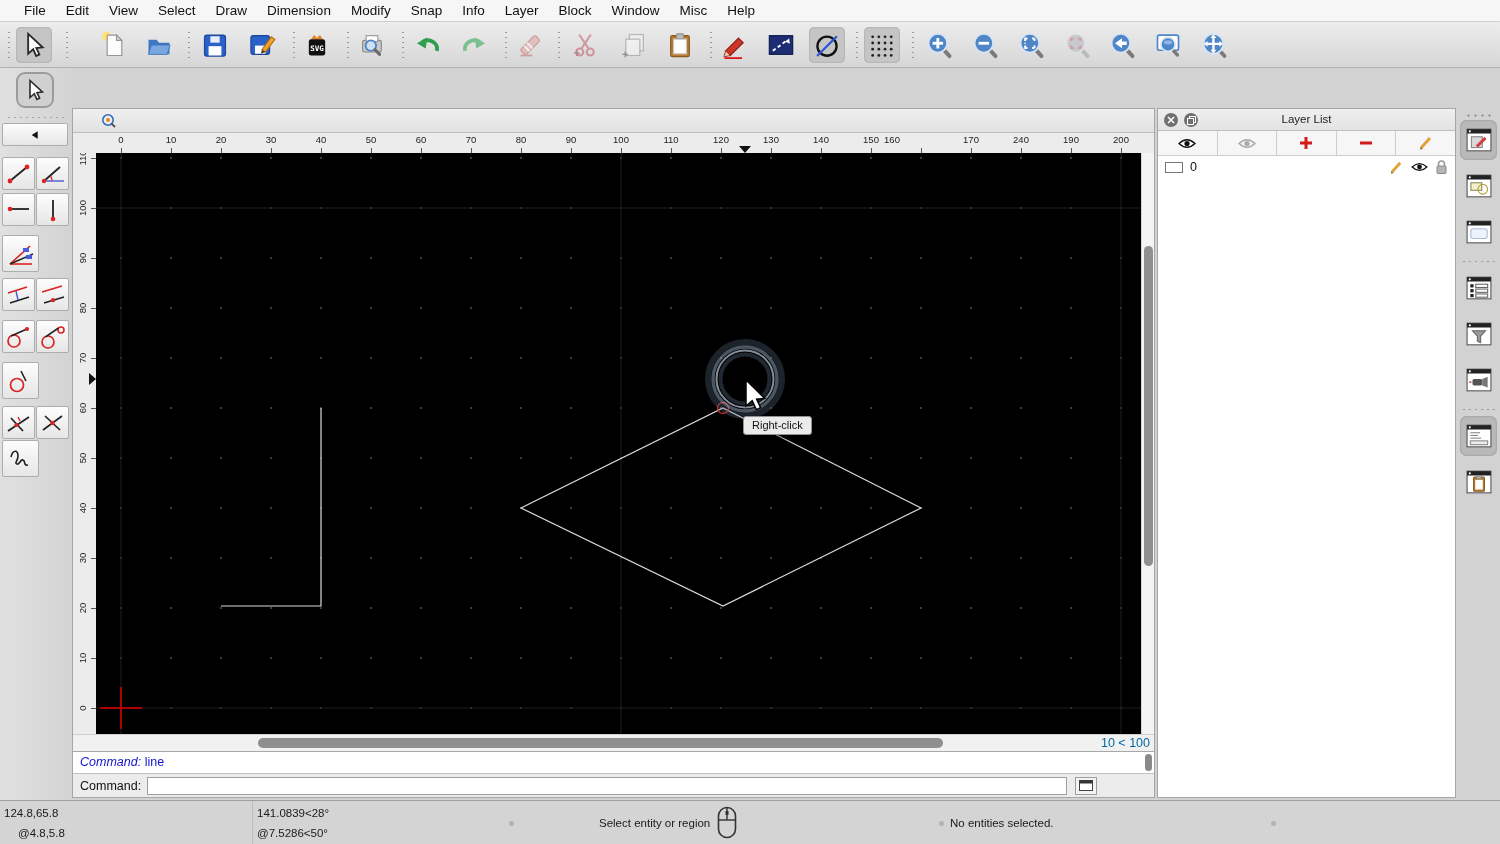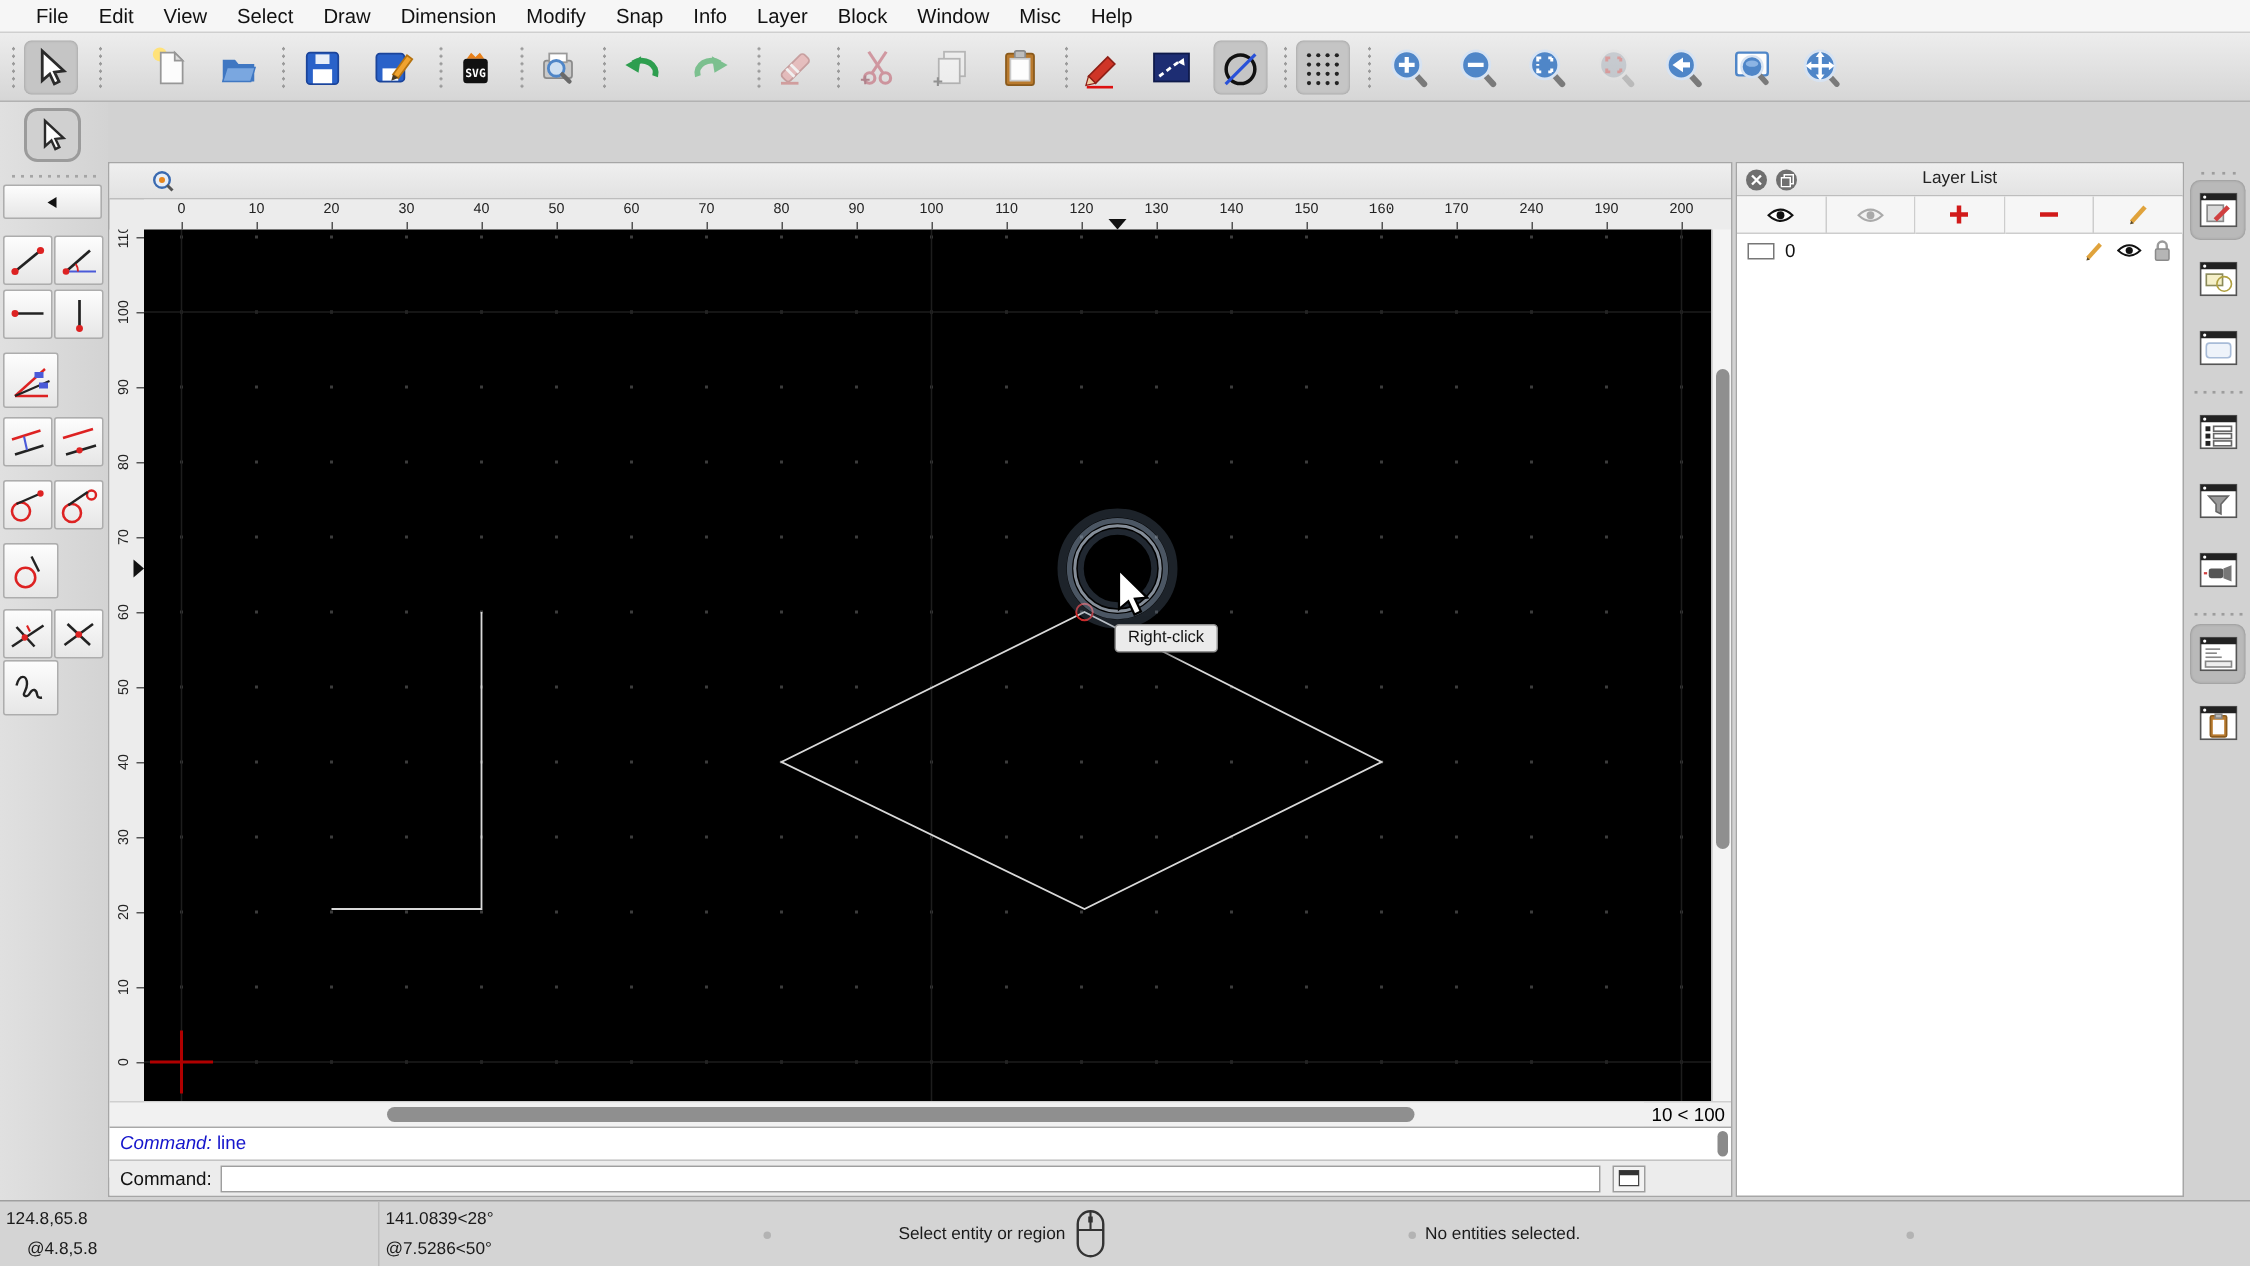--- a/index.html
+++ b/index.html
@@ -57,21 +57,21 @@
             background-image:radial-gradient(circle 1.2px at 1px 1px,#3c3c3c 98%,transparent);
             background-size:50px 50px; background-position:24px 4px; overflow:hidden; }
   #canvas svg { position:absolute; left:0; top:0; }
   #tooltip { position:absolute; background:#ebebeb; border:1px solid #919191; border-radius:3px;
              box-shadow:0 3px 7px rgba(0,0,0,.45); font-size:11px; color:#111; padding:2px 8px 3px; white-space:nowrap; }
   #v-scrollbar { left:1068px; top:44px; width:13px; height:581px; background:#f4f4f4; border-left:1px solid #d5d5d5; }
   #v-thumb { position:absolute; left:2px; top:93px; width:9px; height:320px; background:#8f8f8f; border-radius:5px; }
   #h-scrollrow { left:0; top:625px; width:1081px; height:17px; background:#f1f1f1; border-top:1px solid #cfcfcf; }
   #h-track { position:absolute; left:23px; top:0; width:1000px; height:16px; background:#f1f1f1; }
   #h-thumb { position:absolute; left:162px; top:3px; width:685px; height:10px; background:#8f8f8f; border-radius:5px; }
-  #grid-status { position:absolute; right:4px; top:1px; font-size:12.5px; color:#000000; }
+  #grid-status { position:absolute; right:4px; top:1px; font-size:12.5px; color:#0369a1; }
   #cmd-history { left:0; top:642px; width:1081px; height:34px; background:#fff; border-top:1px solid #a8a8a8; }
   #cmd-history-text { position:absolute; left:7px; top:3px; font-size:12.5px; color:#1414cc; }
   #cmd-history-text .it { font-style:italic; }
   #hist-thumb { position:absolute; right:2px; top:2px; width:7px; height:17px; background:#8a8a8a; border-radius:4px; }
   #cmd-prompt { left:0; top:664px; width:1081px; height:24px; background:#ececec; border-top:1px solid #c3c3c3;
                 display:flex; align-items:center; }
   #cmd-prompt-label { font-size:12.5px; color:#111; margin-left:7px; }
   #cmd-input { margin-left:6px; width:920px; height:18px; border:1px solid #9e9e9e; background:#fff; font-size:12px; padding:0 4px; }
   #cmd-dock-btn { margin-left:8px; width:22px; height:18px; background:#f3f3f3; border:1px solid #9e9e9e;
                   display:flex; align-items:center; justify-content:center; }
@@ -476,21 +476,21 @@
       <div class="h-tick-label" style="left: 575px;">110</div>
       <div class="h-tick" style="left: 625px;"></div>
       <div class="h-tick-label" style="left: 625px;">120</div>
       <div class="h-tick" style="left: 675px;"></div>
       <div class="h-tick-label" style="left: 675px;">130</div>
       <div class="h-tick" style="left: 725px;"></div>
       <div class="h-tick-label" style="left: 725px;">140</div>
       <div class="h-tick" style="left: 775px;"></div>
       <div class="h-tick-label" style="left: 775px;">150</div>
       <div class="h-tick" style="left: 825px;"></div>
-      <div class="h-tick-label" style="left: 825px; font-family: Liberation Mono, monospace;">160</div>
+      <div class="h-tick-label" style="left: 796px;">160</div>
       <div class="h-tick" style="left: 875px;"></div>
       <div class="h-tick-label" style="left: 875px;">170</div>
       <div class="h-tick" style="left: 925px;"></div>
       <div class="h-tick-label" style="left: 925px;">240</div>
       <div class="h-tick" style="left: 975px;"></div>
       <div class="h-tick-label" style="left: 975px;">190</div>
       <div class="h-tick" style="left: 1025px;"></div>
       <div class="h-tick-label" style="left: 1025px;">200</div>
     </div>
   <div id="v-ruler" class="abs">

